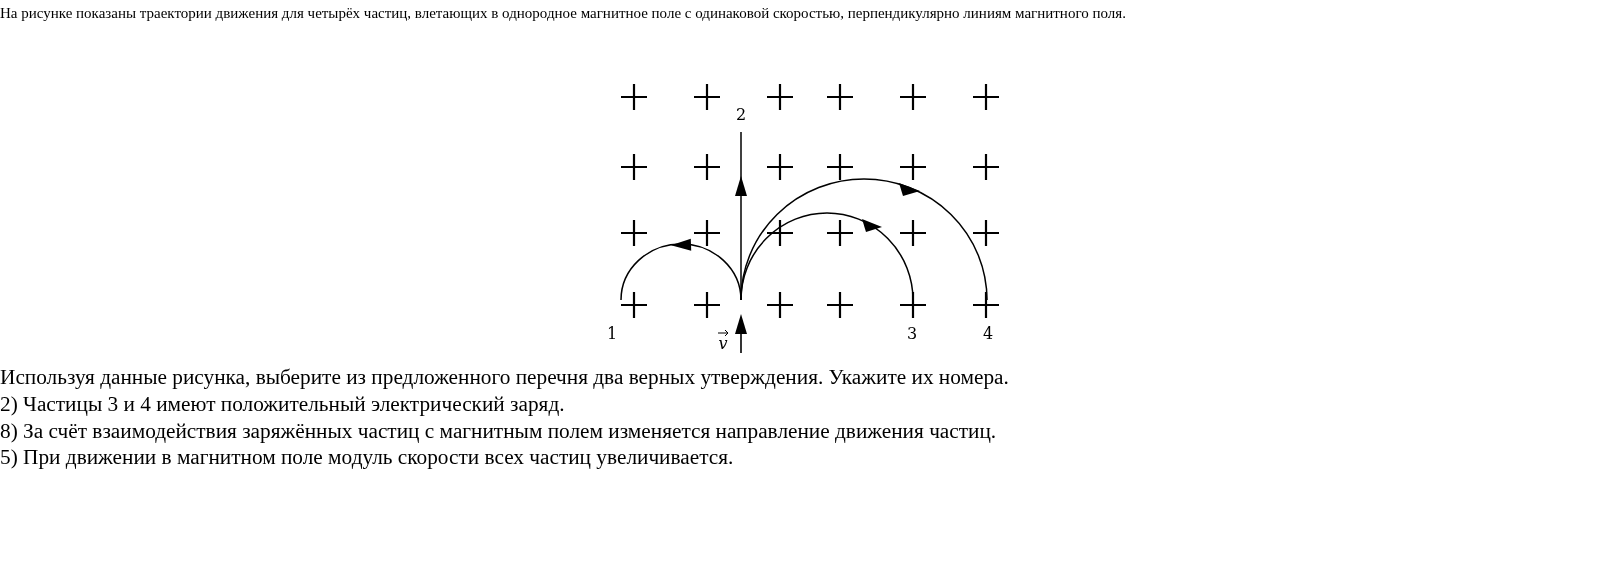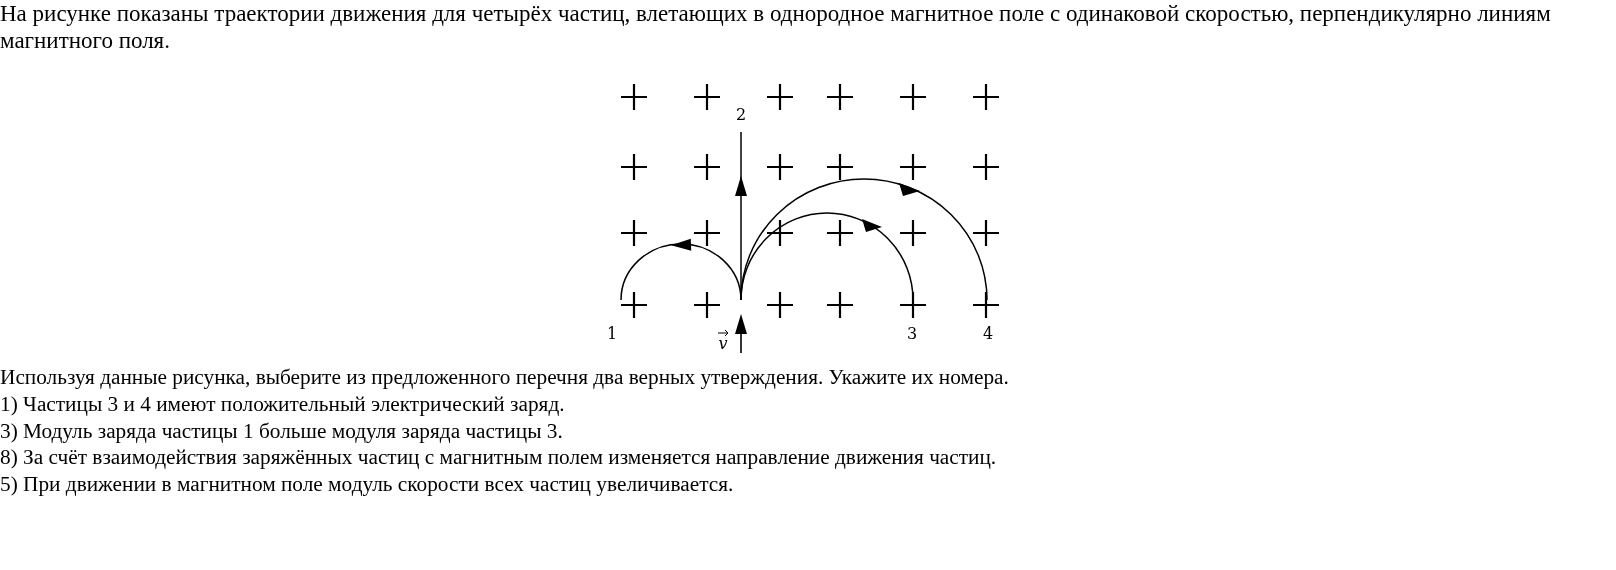--- a/index.html
+++ b/index.html
@@ -13,21 +13,21 @@
     position: relative;
     overflow: hidden;
     color: #000000;
     font-family: "Liberation Serif", "DejaVu Serif", serif;
   }
   .intro {
     position: absolute;
     left: 0;
     top: 0;
     width: 1616px;
-    font-size: 23px;
+    font-size: 15px;
     line-height: 27px;
     margin: 0;
   }
   .figure {
     position: absolute;
     left: 0;
     top: 0;
     width: 1616px;
     height: 360px;
   }
@@ -139,22 +139,21 @@
     <text class="fig-label" x="988" y="339" text-anchor="middle">4</text>
     <g>
       <text class="fig-label" x="723" y="349" text-anchor="middle" font-style="italic">v</text>
       <path d="M718,333 H728 M725,330 L728,333 L725,336" stroke="#000" stroke-width="1" fill="none"></path>
     </g>
   </svg>
 </div>
 
 <div class="question">
   <span class="line">Используя данные рисунка, выберите из предложенного перечня два верных утверждения. Укажите их номера.</span>
-  <span class="line">1) Частицы 3 и 4 имеют положительный электрический заряд.</span>
-  <span class="line">3) Модуль заряда частицы 1 больше модуля заряда частицы 3.</span>
+  <span class="line">2) Частицы 3 и 4 имеют положительный электрический заряд.</span>
   <span class="line">8) За счёт взаимодействия заряжённых частиц с магнитным полем изменяется направление движения частиц.</span>
   <span class="line">5) При движении в магнитном поле модуль скорости всех частиц увеличивается.</span>
 </div>
 
 <div class="source">
   <span class="src-label">Источники:</span>
   <span class="src-link">Камзеева 2024</span>
 </div>
 
 </body></html>

